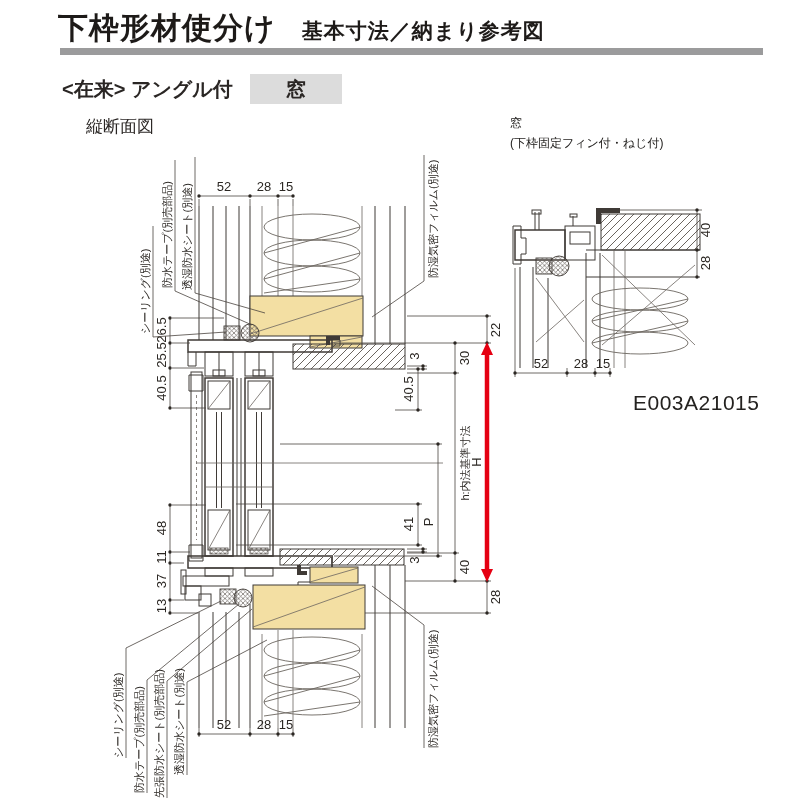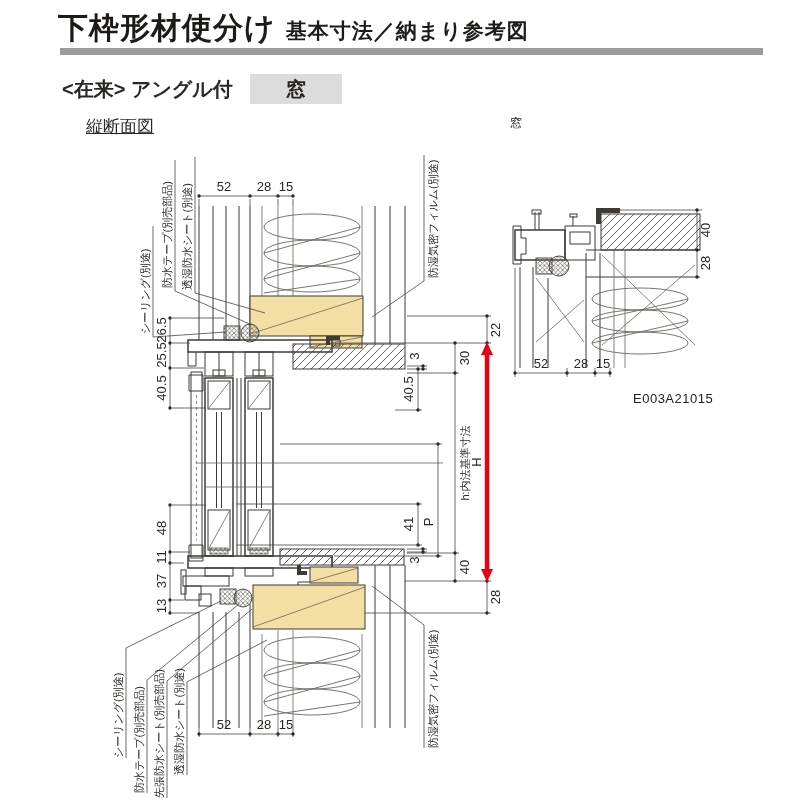--- a/index.html
+++ b/index.html
@@ -1,26 +1,26 @@
 <!DOCTYPE html>
 <html><head>
 <meta charset="utf-8">
 <style>
   html,body{margin:0;padding:0;background:#fff;width:800px;height:800px;overflow:hidden;
     font-family:"Liberation Sans","DejaVu Sans",sans-serif;}
   .abs{position:absolute;}
   #title-main{left:58px;top:8px;font-size:30px;font-weight:bold;color:#1d1a18;letter-spacing:1px;}
-  #title-sub{font-size:21px;font-weight:bold;color:#1d1a18;margin-left:10px;}
+  #title-sub{font-size:21px;font-weight:bold;color:#1d1a18;margin-left:26px;}
   #title-bar{left:60px;top:48px;width:703px;height:7px;background:#9B9B9C;}
   #variant{left:62px;top:76px;font-size:20px;font-weight:bold;color:#2a2statubs624;color:#2a2624;text-align:right;}
   #variant-badge{left:250px;top:74px;width:92px;height:30px;background:#DCDCDC;
      display:flex;align-items:center;justify-content:center;font-size:20px;font-weight:bold;color:#2a2624;}
-  #section-label{left:86px;top:115px;font-size:17px;color:#2a2624;text-decoration:underline;}
+  #section-label{left:86px;top:115px;font-size:17px;color:#2a2624;}
   #note{left:510px;top:113px;font-size:12px;color:#242220;line-height:20px;}
-  #code{left:633px;top:391px;font-size:13px;color:#242220;letter-spacing:.5px;}
+  #code{left:633px;top:391px;font-size:21px;color:#242220;letter-spacing:.5px;}
   svg text{font-family:"Liberation Sans","DejaVu Sans",sans-serif;}
   .dimtxt{font-size:13px;fill:#2b2723;}
   .lbl{font-size:11px;fill:#2b2723;}
   .ln{stroke:#3F3A36;stroke-width:1;fill:none;}
   .ln2{stroke:#3F3A36;stroke-width:1.5;fill:none;}
   .thin{stroke:#6b655f;stroke-width:.8;fill:none;}
   .dml{stroke:#4a443f;stroke-width:.8;fill:none;}
   .coil{stroke:#6b655f;stroke-width:.9;fill:none;}
   .dot{fill:#2b2723;}
   .dark{fill:#3F3A36;stroke:none;}
@@ -30,20 +30,21 @@
 
 <div class="abs" id="title-main">
   <span>下枠形材使分け</span><span id="title-sub">基本寸法／納まり参考図</span>
 </div>
 <div class="abs" id="title-bar"></div>
 <div class="abs" id="variant">&lt;在来&gt; アングル付</div>
 <div class="abs" id="variant-badge">窓</div>
 <div class="abs" id="section-label">縦断面図</div>
 <div class="abs" id="note">
   <div>窓</div>
+  <div>(下枠固定フィン付・ねじ付)</div>
 </div>
 <div class="abs" id="code">E003A21015</div>
 
 <svg class="abs" style="left:0;top:0" width="800" height="800" viewBox="0 0 800 800">
   <defs>
     <pattern id="hatch" width="8" height="8" patternUnits="userSpaceOnUse">
       <path d="M0,8 L8,0" stroke="#6b655f" stroke-width="1"></path>
     </pattern>
     <pattern id="xhatch" width="4.5" height="4.5" patternUnits="userSpaceOnUse">
       <path d="M0,4.5 L4.5,0 M0,0 L4.5,4.5" stroke="#6b655f" stroke-width=".7"></path>

